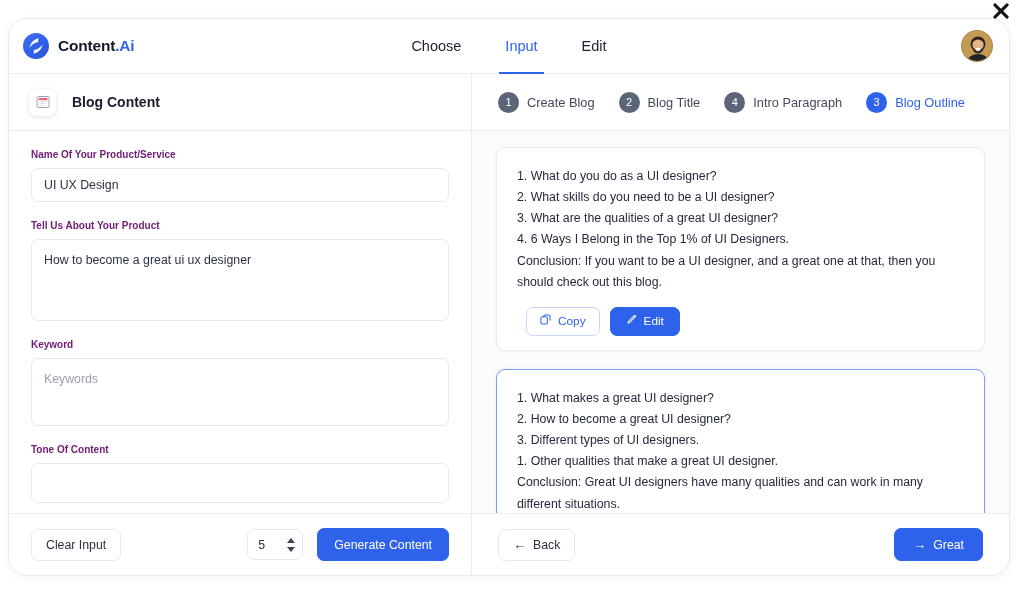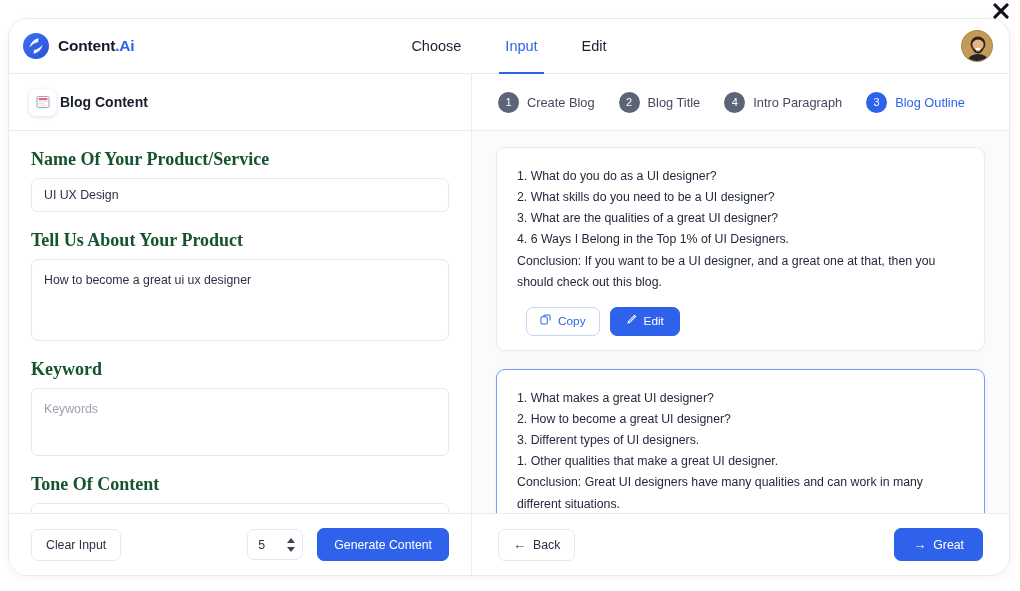--- a/index.html
+++ b/index.html
@@ -155,21 +155,21 @@
     background: #fff;
     min-height: 0;
   }
 
   
   .panel-head {
     height: 57px;
     flex: 0 0 57px;
     display: flex;
     align-items: center;
-    gap: 4px;
+    gap: 16px;
     padding: 0 20px;
     border-bottom: 1px solid #ececf0;
   }
   .panel-head-icon {
     width: 27px; height: 27px;
     border-radius: 7px;
     background: #ffffff;
     box-shadow: 0 1px 4px rgba(20,28,50,.14);
     display: flex;
     align-items: center;
@@ -208,25 +208,24 @@
   .step.active .step-label { color: #2f62ea; }
 
   
   .form-scroll {
     flex: 1 1 auto;
     overflow: hidden;
     padding: 18px 22px 0 22px;
     min-height: 0;
   }
   .field-label {
-    font-size: 18px;
+    font-size: 10px;
     font-weight: bold;
-    color: #14532d;
+    color: #701a75;
     margin-bottom: 8px;
-    font-family: Liberation Serif, serif;
   }
   .text-input, .text-area {
     width: 100%;
     border: 1px solid #e6e8ee;
     border-radius: 7px;
     font-family: "Liberation Sans", sans-serif;
     font-size: 12.3px;
     color: #2b3246;
     background: #fff;
     outline: none;

